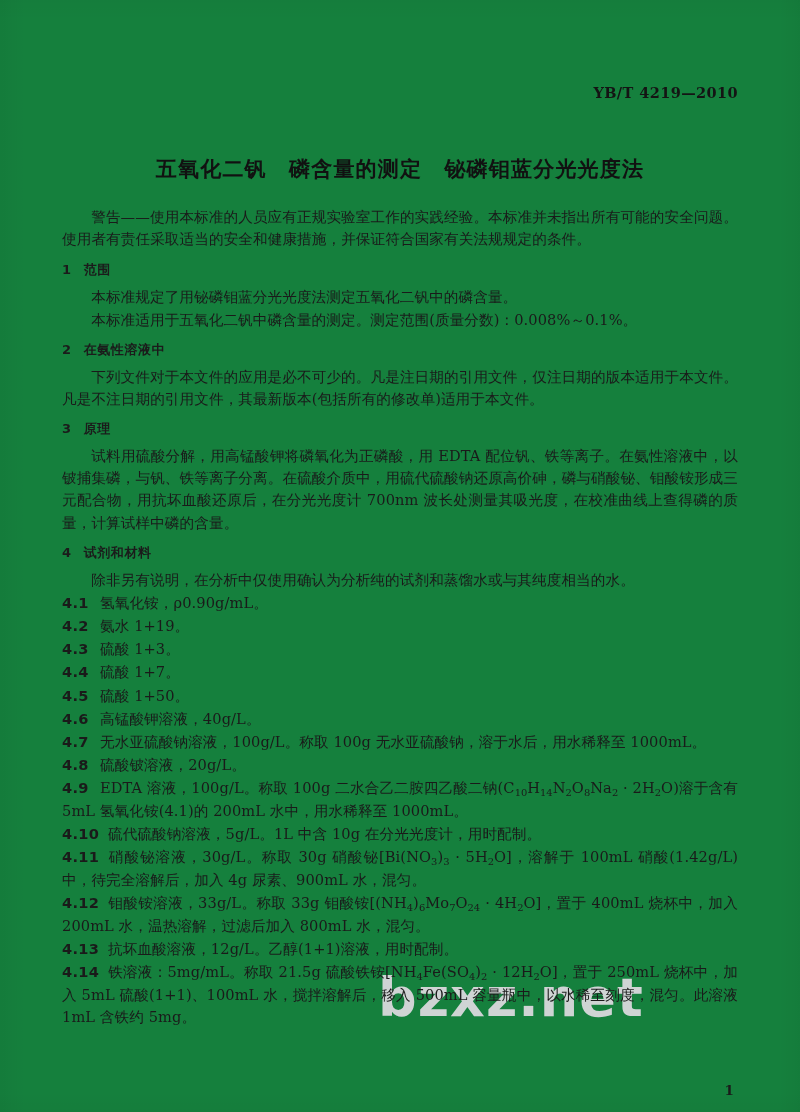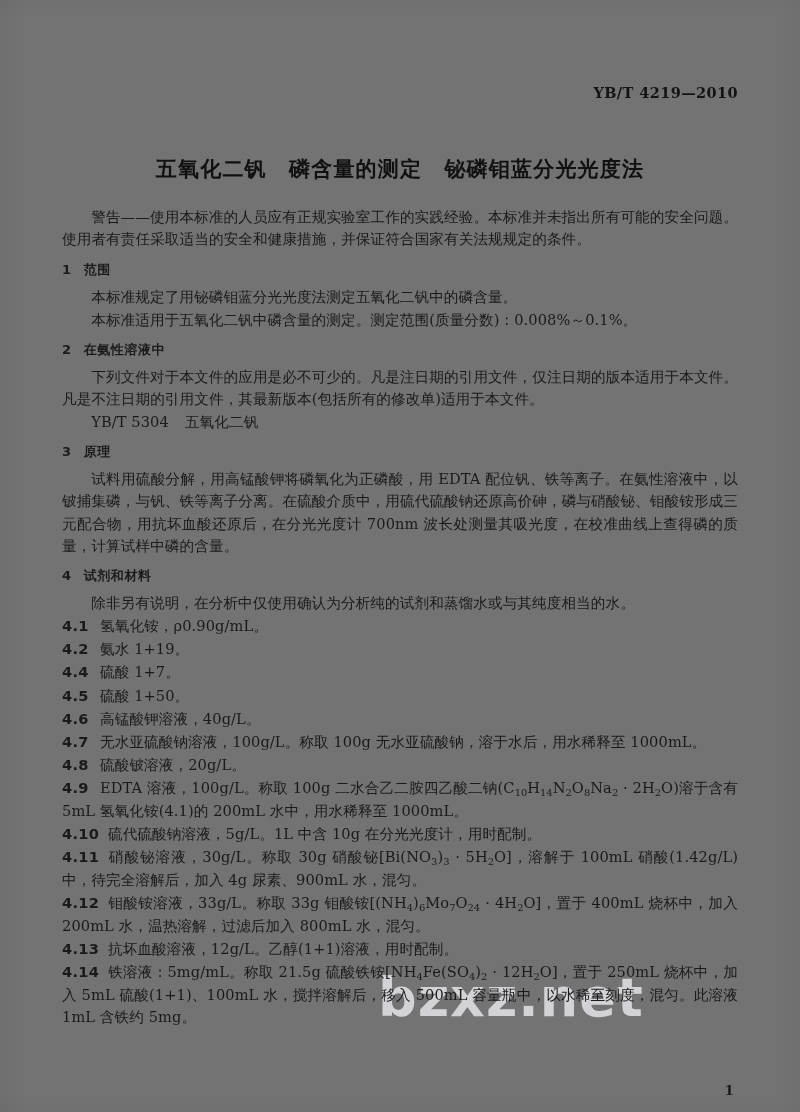--- a/index.html
+++ b/index.html
@@ -11,21 +11,21 @@
     width: 800px;
     height: 1112px;
     position: relative;
     overflow: hidden;
     font-family: "DejaVu Serif", "Liberation Serif", serif;
     color: #1b1b1b;
   }
   .page {
     position: absolute;
     inset: 0;
-    background: #737373;
+    background: #15803d;
   }
   
   .page::after {
     content: "";
     position: absolute;
     inset: 0;
     pointer-events: none;
     background:
       linear-gradient(to right, rgba(0,0,0,0.035) 0px, rgba(0,0,0,0) 26px),
       linear-gradient(to left, rgba(0,0,0,0.030) 0px, rgba(0,0,0,0) 22px),
@@ -173,37 +173,35 @@
       <div class="sec-head">
         <span class="num">1</span><span>范围</span>
       </div>
       <p class="para tight">本标准规定了用铋磷钼蓝分光光度法测定五氧化二钒中的磷含量。</p>
       <p class="para">本标准适用于五氧化二钒中磷含量的测定。测定范围(质量分数)：0.008%～0.1%。</p>
 
       <div class="sec-head">
         <span class="num">2</span><span>在氨性溶液中</span>
       </div>
       <p class="para">下列文件对于本文件的应用是必不可少的。凡是注日期的引用文件，仅注日期的版本适用于本文件。凡是不注日期的引用文件，其最新版本(包括所有的修改单)适用于本文件。</p>
-      <p class="ref-line">
-        <span class="code">YB/T 5304</span><span>五氧化二钒</span>
-      </p>
 
       <div class="sec-head">
         <span class="num">3</span><span>原理</span>
       </div>
       <p class="para">试料用硫酸分解，用高锰酸钾将磷氧化为正磷酸，用 EDTA 配位钒、铁等离子。在氨性溶液中，以铍捕集磷，与钒、铁等离子分离。在硫酸介质中，用硫代硫酸钠还原高价砷，磷与硝酸铋、钼酸铵形成三元配合物，用抗坏血酸还原后，在分光光度计 700nm 波长处测量其吸光度，在校准曲线上查得磷的质量，计算试样中磷的含量。</p>
 
       <div class="sec-head">
         <span class="num">4</span><span>试剂和材料</span>
       </div>
       <p class="para">除非另有说明，在分析中仅使用确认为分析纯的试剂和蒸馏水或与其纯度相当的水。</p>
 
       <div id="reagent-list">
           <p class="line item"><span class="inum">4.1</span><span>氢氧化铵，ρ0.90g/mL。</span></p>
           <p class="line item"><span class="inum">4.2</span><span>氨水 1+19。</span></p>
+          <p class="line item"><span class="inum">4.3</span><span>硫酸 1+3。</span></p>
           <p class="line item"><span class="inum">4.4</span><span>硫酸 1+7。</span></p>
           <p class="line item"><span class="inum">4.5</span><span>硫酸 1+50。</span></p>
           <p class="line item"><span class="inum">4.6</span><span>高锰酸钾溶液，40g/L。</span></p>
           <p class="line item"><span class="inum">4.7</span><span>无水亚硫酸钠溶液，100g/L。称取 100g 无水亚硫酸钠，溶于水后，用水稀释至 1000mL。</span></p>
           <p class="line item"><span class="inum">4.8</span><span>硫酸铍溶液，20g/L。</span></p>
           <p class="line item"><span class="inum">4.9</span><span>EDTA 溶液，100g/L。称取 100g 二水合乙二胺四乙酸二钠(C<sub>10</sub>H<sub>14</sub>N<sub>2</sub>O<sub>8</sub>Na<sub>2</sub> · 2H<sub>2</sub>O)溶于含有 5mL 氢氧化铵(4.1)的 200mL 水中，用水稀释至 1000mL。</span></p>
           <p class="line item"><span class="inum wide">4.10</span><span>硫代硫酸钠溶液，5g/L。1L 中含 10g 在分光光度计，用时配制。</span></p>
           <p class="line item"><span class="inum wide">4.11</span><span>硝酸铋溶液，30g/L。称取 30g 硝酸铋[Bi(NO<sub>3</sub>)<sub>3</sub> · 5H<sub>2</sub>O]，溶解于 100mL 硝酸(1.42g/L)中，待完全溶解后，加入 4g 尿素、900mL 水，混匀。</span></p>
           <p class="line item"><span class="inum wide">4.12</span><span>钼酸铵溶液，33g/L。称取 33g 钼酸铵[(NH<sub>4</sub>)<sub>6</sub>Mo<sub>7</sub>O<sub>24</sub> · 4H<sub>2</sub>O]，置于 400mL 烧杯中，加入 200mL 水，温热溶解，过滤后加入 800mL 水，混匀。</span></p>
           <p class="line item"><span class="inum wide">4.13</span><span>抗坏血酸溶液，12g/L。乙醇(1+1)溶液，用时配制。</span></p>

